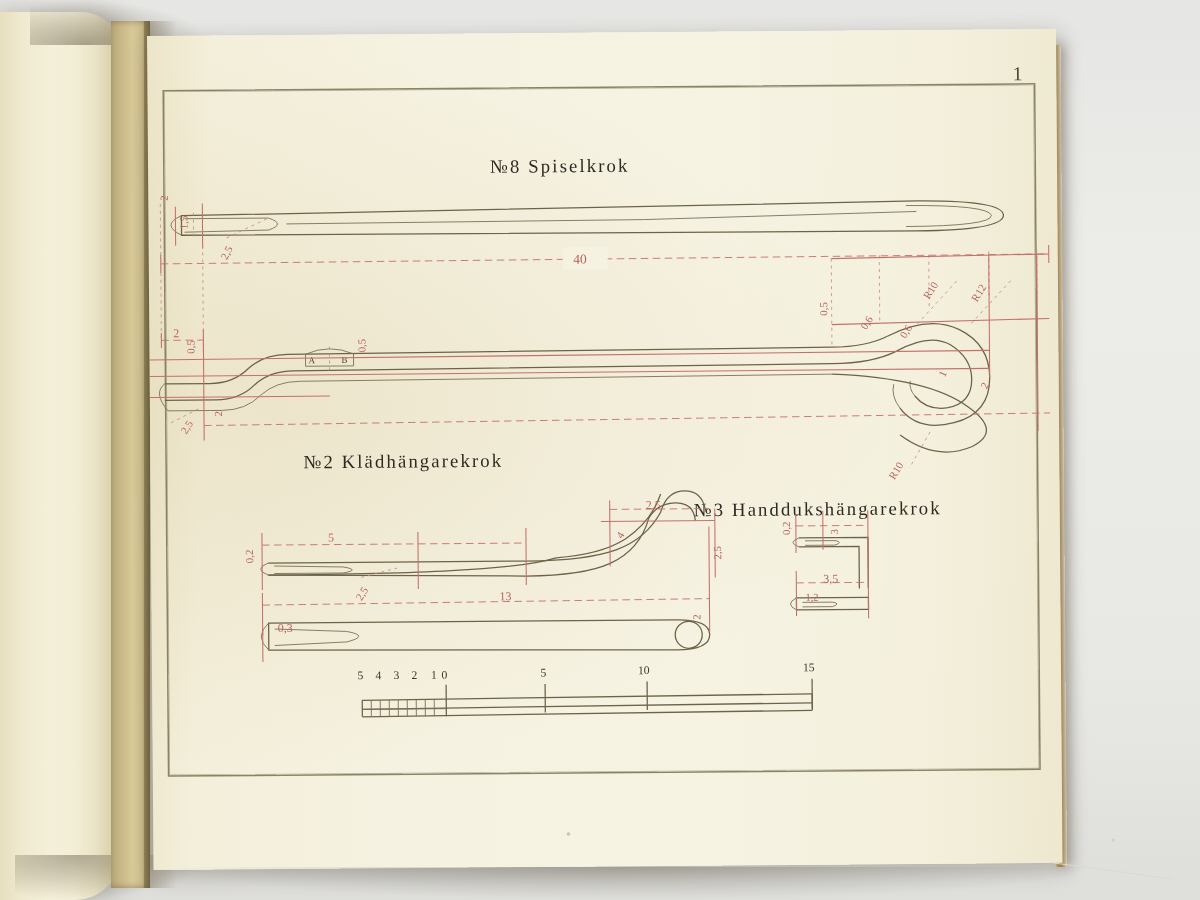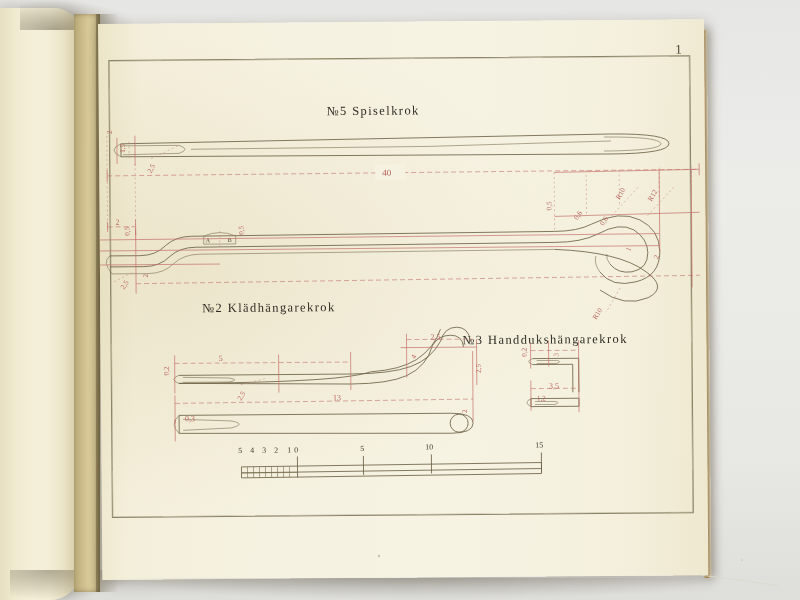--- a/index.html
+++ b/index.html
@@ -97,21 +97,21 @@
   <div id="gutter"></div>
   <div id="gutter-shadow"></div>
   <div id="page-edge"></div>
 
   <div id="right-page">
 
     <div id="page-number">1</div>
 
     <div id="plate-frame"></div>
 
-    <div class="title" style="left:228px;top:82px;">№5  Spiselkrok</div>
+    <div class="title" style="left:228px;top:82px;">№8  Spiselkrok</div>
     <div class="title" style="left:102px;top:278px;font-size:12.5px;">№2  Klädhängarekrok</div>
     <div class="title" style="left:362px;top:312px;font-size:12.5px;">№3  Handdukshängarekrok</div>
 
     <svg class="draw" viewBox="0 0 606 556">
 
       <g>
 
         <g>
 
           <path class="ink" d="M 22 120 L 512 114 Q 570 114 570 124 Q 570 134 512 134 L 22 133 Z"></path>

